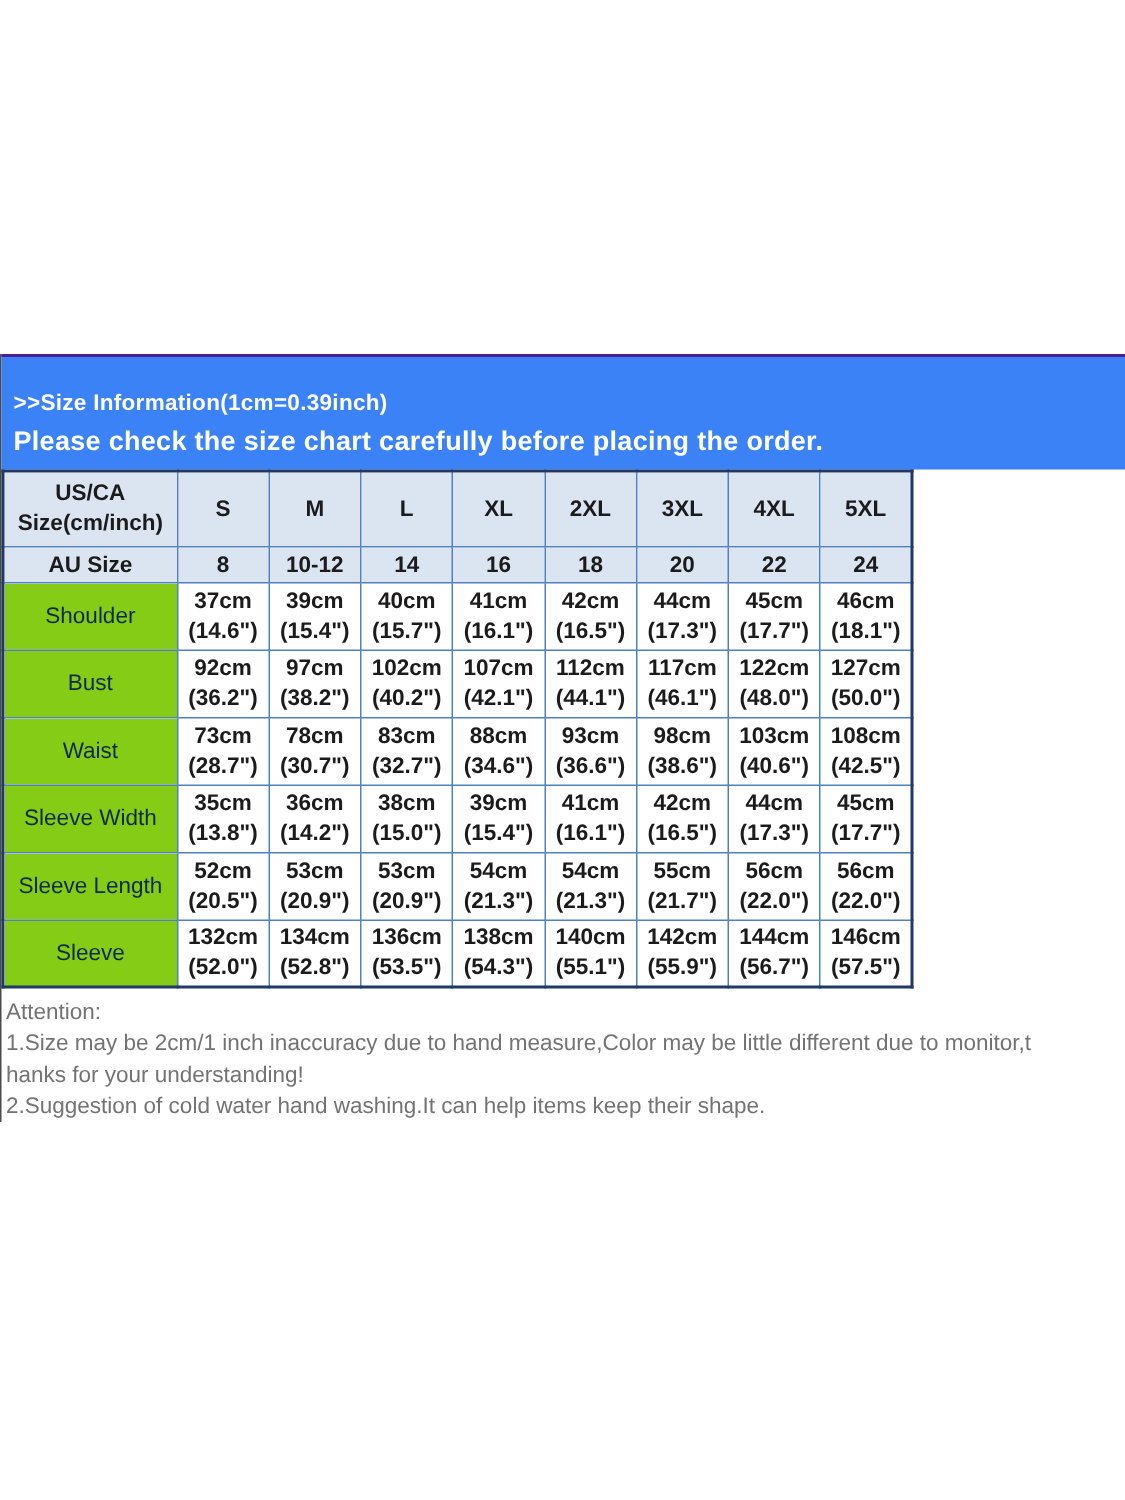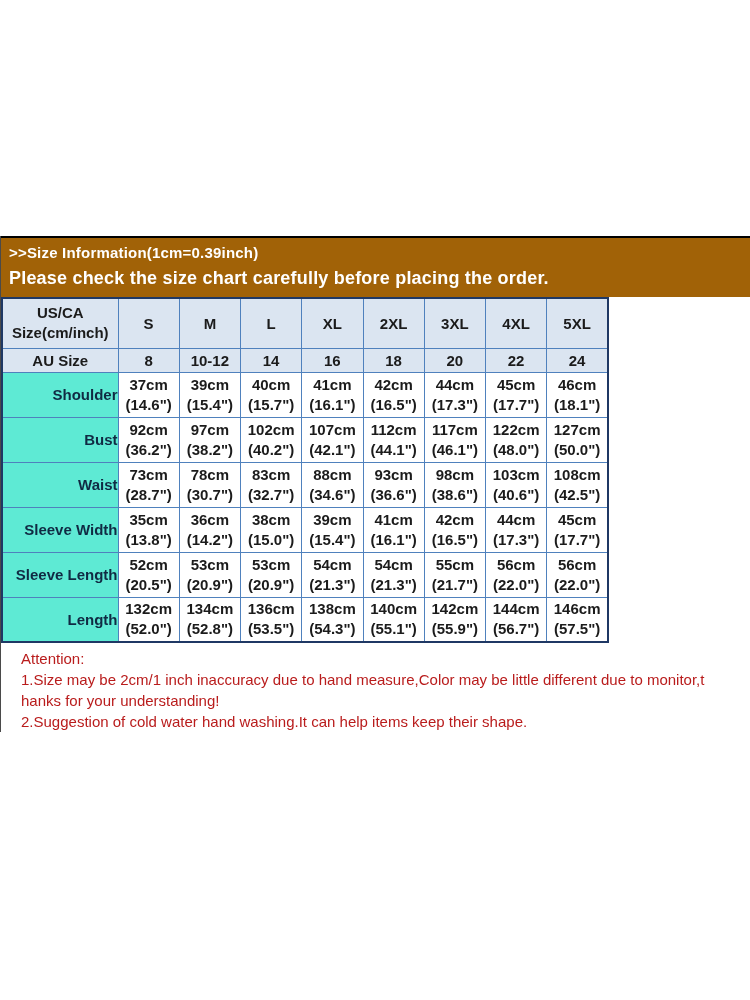--- a/index.html
+++ b/index.html
@@ -1,40 +1,40 @@
 <!DOCTYPE html>
 <html><head>
 <meta charset="utf-8">
 <style>
   * { margin:0; padding:0; box-sizing:border-box; }
   html,body { width:750px; height:1000px; background:#ffffff; overflow:hidden;
               font-family:"Liberation Sans", sans-serif; }
   .sheet { width:750px; margin-top:236px; border-left:1px solid #4a4a4a; }
 
   
-  .banner { background:#a16207; border-top:2px solid #000000; padding:6px 8px 8px 8px; }
+  .banner { background:#3b82f6; border-top:2px solid #4c1d95; padding:22px 8px 8px 8px; }
   .banner-line1 { font-size:15px; font-weight:700; color:#ffffff; letter-spacing:.2px; margin-bottom:7px; }
   .banner-line2 { font-size:18px; font-weight:700; color:#ffffff; letter-spacing:.2px; }
 
   
   table { width:608px; border-collapse:collapse; table-layout:fixed; }
   th, td { border:1px solid #4f81bd; text-align:center; vertical-align:middle;
            color:#1b1b1b; overflow:hidden; }
   table { border:2px solid #1f3864; }
   .label-col { width:116px; }
   thead th { background:#dbe5f1; font-size:15px; font-weight:700; height:50px; }
   thead .hdr-label div { line-height:20px; }
   .size-row th, .size-row td { background:#dbe5f1; font-size:15px; font-weight:700; height:24px; }
   .measure-row { height:45px; }
-  .measure-row th { background:#5eead4; font-size:15px; font-weight:700; color:#102a43;text-align:right; }
+  .measure-row th { background:#84cc16; font-size:15px; font-weight:400; color:#102a43; }
   .measure-row td { background:#ffffff; font-size:15px; font-weight:700; }
   .measure-row td div { line-height:20px; }
 
   
-  .attention { padding:5px 4px 0 20px; color:#b91c1c; }
+  .attention { padding:5px 4px 0 3px; color:#737373; }
   .attention div { font-size:15px; line-height:21px; white-space:nowrap; }
 </style>
 </head>
 <body>
 
 <div class="sheet">
 
   <div class="banner">
     <div class="banner-line1">&gt;&gt;Size Information(1cm=0.39inch)</div>
     <div class="banner-line2">Please check the size chart carefully before placing the order.</div>
@@ -238,21 +238,21 @@
           <td>
             <div>56cm</div>
             <div>(22.0")</div>
           </td>
           <td>
             <div>56cm</div>
             <div>(22.0")</div>
           </td>
         </tr>
         <tr class="measure-row">
-          <th class="label-col">Length</th>
+          <th class="label-col">Sleeve</th>
           <td>
             <div>132cm</div>
             <div>(52.0")</div>
           </td>
           <td>
             <div>134cm</div>
             <div>(52.8")</div>
           </td>
           <td>
             <div>136cm</div>

